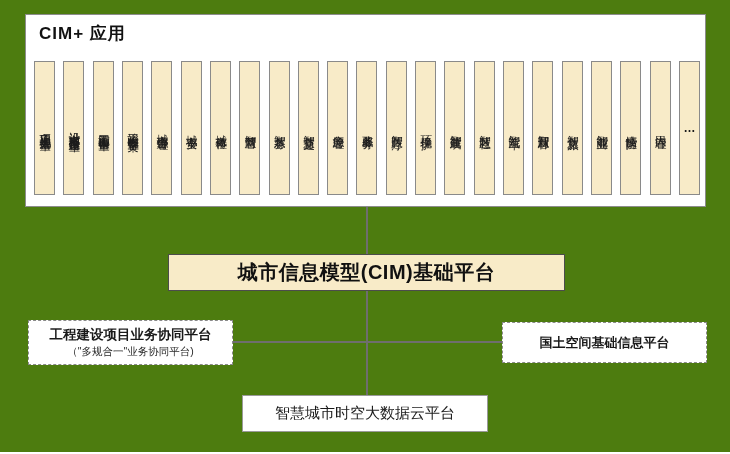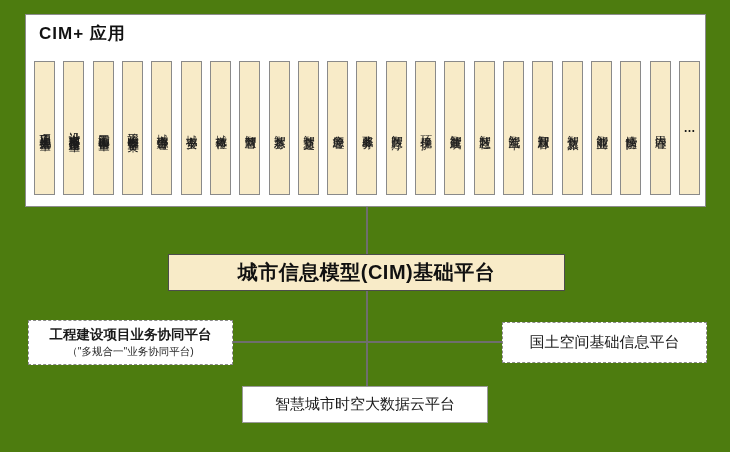--- a/index.html
+++ b/index.html
@@ -35,24 +35,24 @@
     display:flex;align-items:center;justify-content:center;}
   .platform-box .label{font-size:20px;font-weight:700;color:#111;letter-spacing:0.5px;}
 
   
   .dashed-box{position:absolute;background:#ffffff;border:1.2px dashed #8a8a8a;
     box-sizing:border-box;display:flex;flex-direction:column;align-items:center;justify-content:center;}
   .left-box{left:28px;top:320px;width:205px;height:45px;}
   .left-box .line1{font-size:13.5px;font-weight:600;color:#1a1a1a;white-space:nowrap;}
   .left-box .line2{font-size:10.5px;color:#2a2a2a;margin-top:1px;white-space:nowrap;}
   .right-box{left:502px;top:322px;width:205px;height:41px;}
-  .right-box .label{font-size:15px;font-weight:400;color:#1a1a1a;white-space:nowrap;}
+  .right-box .label{font-size:13px;font-weight:700;color:#1a1a1a;white-space:nowrap;}
 
   
-  .bottom-box{position:absolute;left:242px;top:386px;width:246px;height:37px;
+  .bottom-box{position:absolute;left:242px;top:395px;width:246px;height:37px;
     background:#ffffff;border:1px solid #9a9a9a;box-sizing:border-box;
     display:flex;align-items:center;justify-content:center;}
   .bottom-box .label{font-size:15px;font-weight:500;color:#1a1a1a;white-space:nowrap;}
 </style>
 </head>
 <body>
 
 <div class="canvas">
 
   <div class="outer-box">

